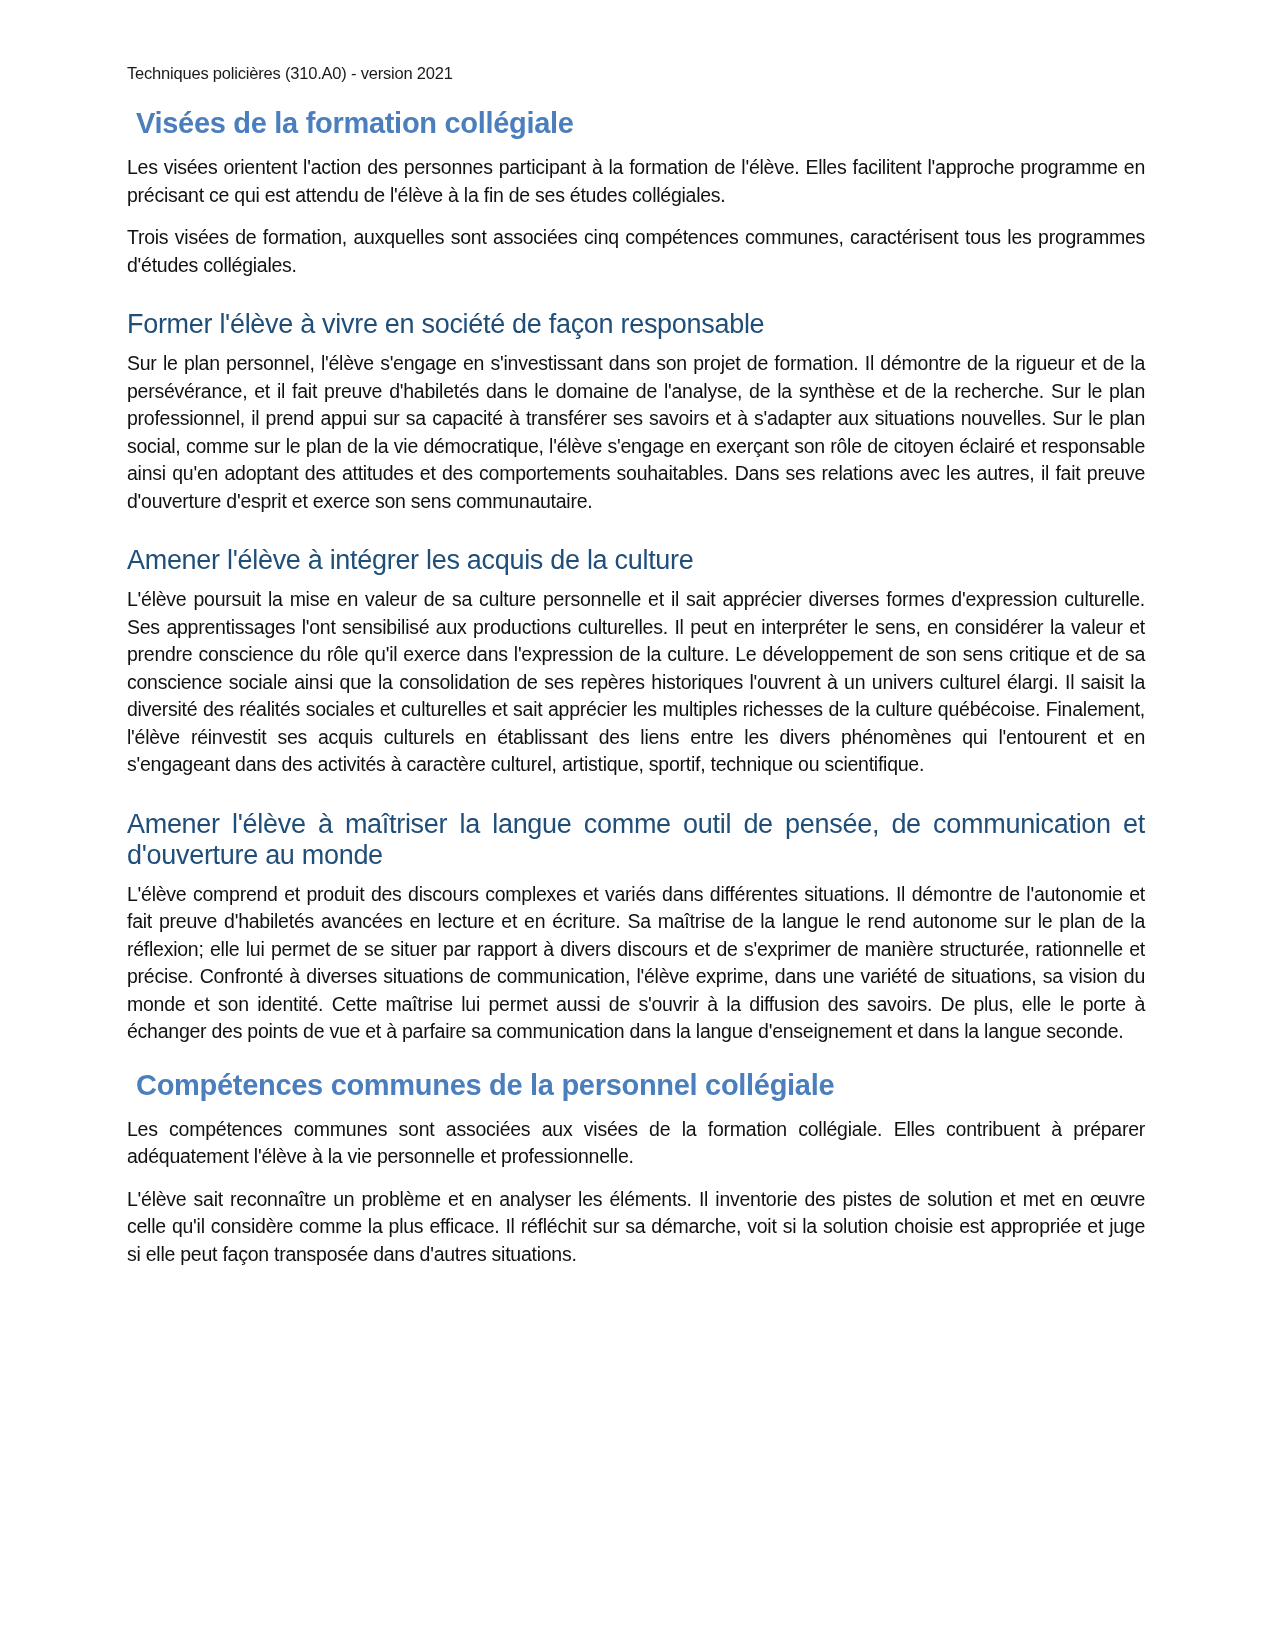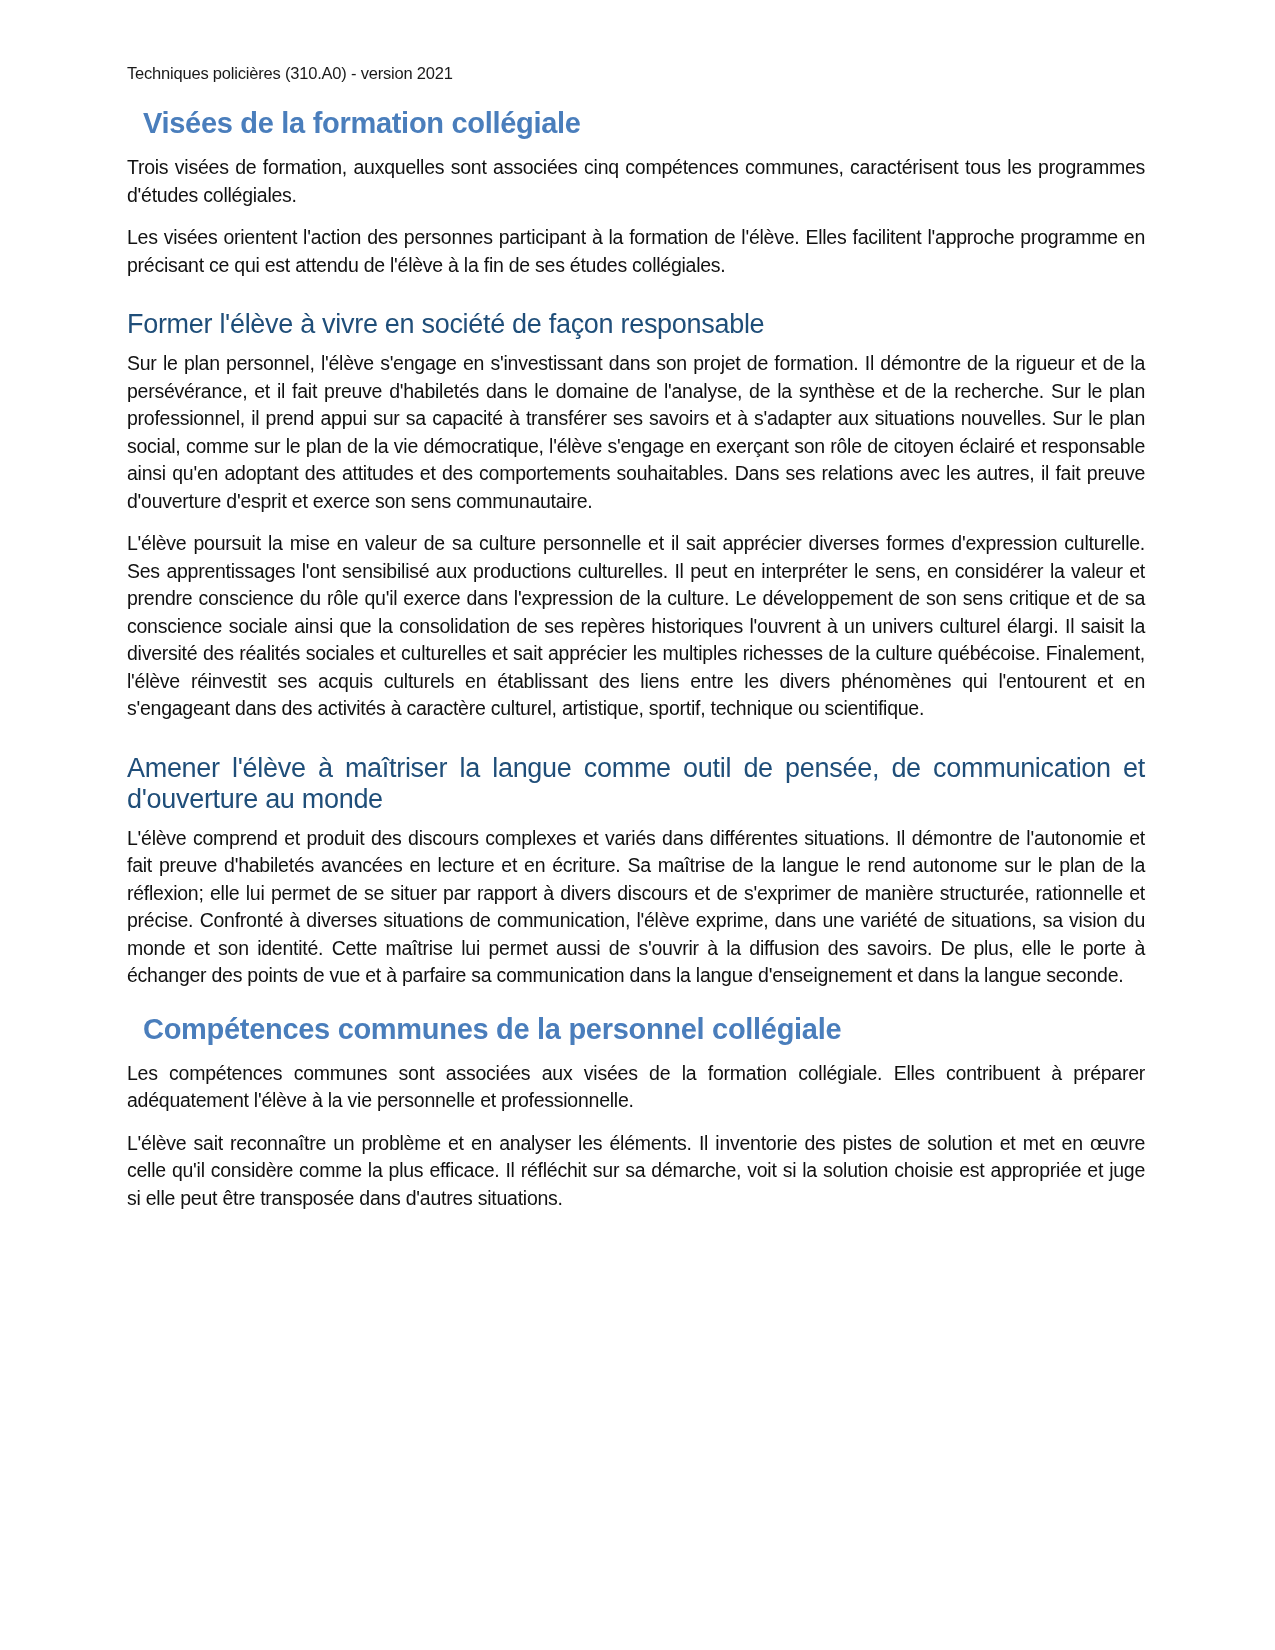--- a/index.html
+++ b/index.html
@@ -28,21 +28,21 @@
     color: #1a1a1a;
     letter-spacing: -0.2px;
     margin: 0 0 4px 0;
   }
   .h1 {
     font-size: 29px;
     font-weight: 700;
     color: #4a7ebc;
     letter-spacing: -0.3px;
     line-height: 34px;
-    margin: 22px 0 14px 16px;
+    margin: 22px 0 14px 9px;
   }
   .h2 {
     font-size: 27px;
     font-weight: 400;
     color: #1f4e79;
     letter-spacing: -0.3px;
     line-height: 31px;
     text-align: justify;
     margin: 30px 0 10px 0;
   }
@@ -77,33 +77,34 @@
 </style>
 </head>
 <body>
 
 <div class="page">
   <div class="content">
 
     <div class="doc-header">Techniques policières (310.A0) - version 2021</div>
 
     <div class="h1">Visées de la formation collégiale</div>
+    <div class="para">Les visées orientent l'action des personnes participant à la formation de l'élève. Elles facilitent l'approche programme en précisant ce qui est attendu de l'élève à la fin de ses études collégiales.</div>
     <div class="para">Trois visées de formation, auxquelles sont associées cinq compétences communes, caractérisent tous les programmes d'études collégiales.</div>
-    <div class="para">Les visées orientent l'action des personnes participant à la formation de l'élève. Elles facilitent l'approche programme en précisant ce qui est attendu de l'élève à la fin de ses études collégiales.</div>
 
     <div class="h2">Former l'élève à vivre en société de façon responsable</div>
     <div class="para">Sur le plan personnel, l'élève s'engage en s'investissant dans son projet de formation. Il démontre de la rigueur et de la persévérance, et il fait preuve d'habiletés dans le domaine de l'analyse, de la synthèse et de la recherche. Sur le plan professionnel, il prend appui sur sa capacité à transférer ses savoirs et à s'adapter aux situations nouvelles. Sur le plan social, comme sur le plan de la vie démocratique, l'élève s'engage en exerçant son rôle de citoyen éclairé et responsable ainsi qu'en adoptant des attitudes et des comportements souhaitables. Dans ses relations avec les autres, il fait preuve d'ouverture d'esprit et exerce son sens communautaire.</div>
 
+    <div class="h2">Amener l'élève à intégrer les acquis de la culture</div>
     <div class="para">L'élève poursuit la mise en valeur de sa culture personnelle et il sait apprécier diverses formes d'expression culturelle. Ses apprentissages l'ont sensibilisé aux productions culturelles. Il peut en interpréter le sens, en considérer la valeur et prendre conscience du rôle qu'il exerce dans l'expression de la culture. Le développement de son sens critique et de sa conscience sociale ainsi que la consolidation de ses repères historiques l'ouvrent à un univers culturel élargi. Il saisit la diversité des réalités sociales et culturelles et sait apprécier les multiples richesses de la culture québécoise. Finalement, l'élève réinvestit ses acquis culturels en établissant des liens entre les divers phénomènes qui l'entourent et en s'engageant dans des activités à caractère culturel, artistique, sportif, technique ou scientifique.</div>
 
     <div class="h2">Amener l'élève à maîtriser la langue comme outil de pensée, de communication et d'ouverture au monde</div>
     <div class="para">L'élève comprend et produit des discours complexes et variés dans différentes situations. Il démontre de l'autonomie et fait preuve d'habiletés avancées en lecture et en écriture. Sa maîtrise de la langue le rend autonome sur le plan de la réflexion; elle lui permet de se situer par rapport à divers discours et de s'exprimer de manière structurée, rationnelle et précise. Confronté à diverses situations de communication, l'élève exprime, dans une variété de situations, sa vision du monde et son identité. Cette maîtrise lui permet aussi de s'ouvrir à la diffusion des savoirs. De plus, elle le porte à échanger des points de vue et à parfaire sa communication dans la langue d'enseignement et dans la langue seconde.</div>
 
     <div class="h1">Compétences communes de la personnel collégiale</div>
     <div class="para">Les compétences communes sont associées aux visées de la formation collégiale. Elles contribuent à préparer adéquatement l'élève à la vie personnelle et professionnelle.</div>
 
-    <div class="para">L'élève sait reconnaître un problème et en analyser les éléments. Il inventorie des pistes de solution et met en œuvre celle qu'il considère comme la plus efficace. Il réfléchit sur sa démarche, voit si la solution choisie est appropriée et juge si elle peut être transposée dans d'autres situations.</div>
+    <div class="para">L'élève sait reconnaître un problème et en analyser les éléments. Il inventorie des pistes de solution et met en œuvre celle qu'il considère comme la plus efficace. Il réfléchit sur sa démarche, voit si la solution choisie est appropriée et juge si elle peut façon transposée dans d'autres situations.</div>
 
   </div>
 
   <div class="page-number">5</div>
   <div class="doc-footer">Ministère de l’Enseignement supérieur</div>
 </div>
 
 </body></html>

